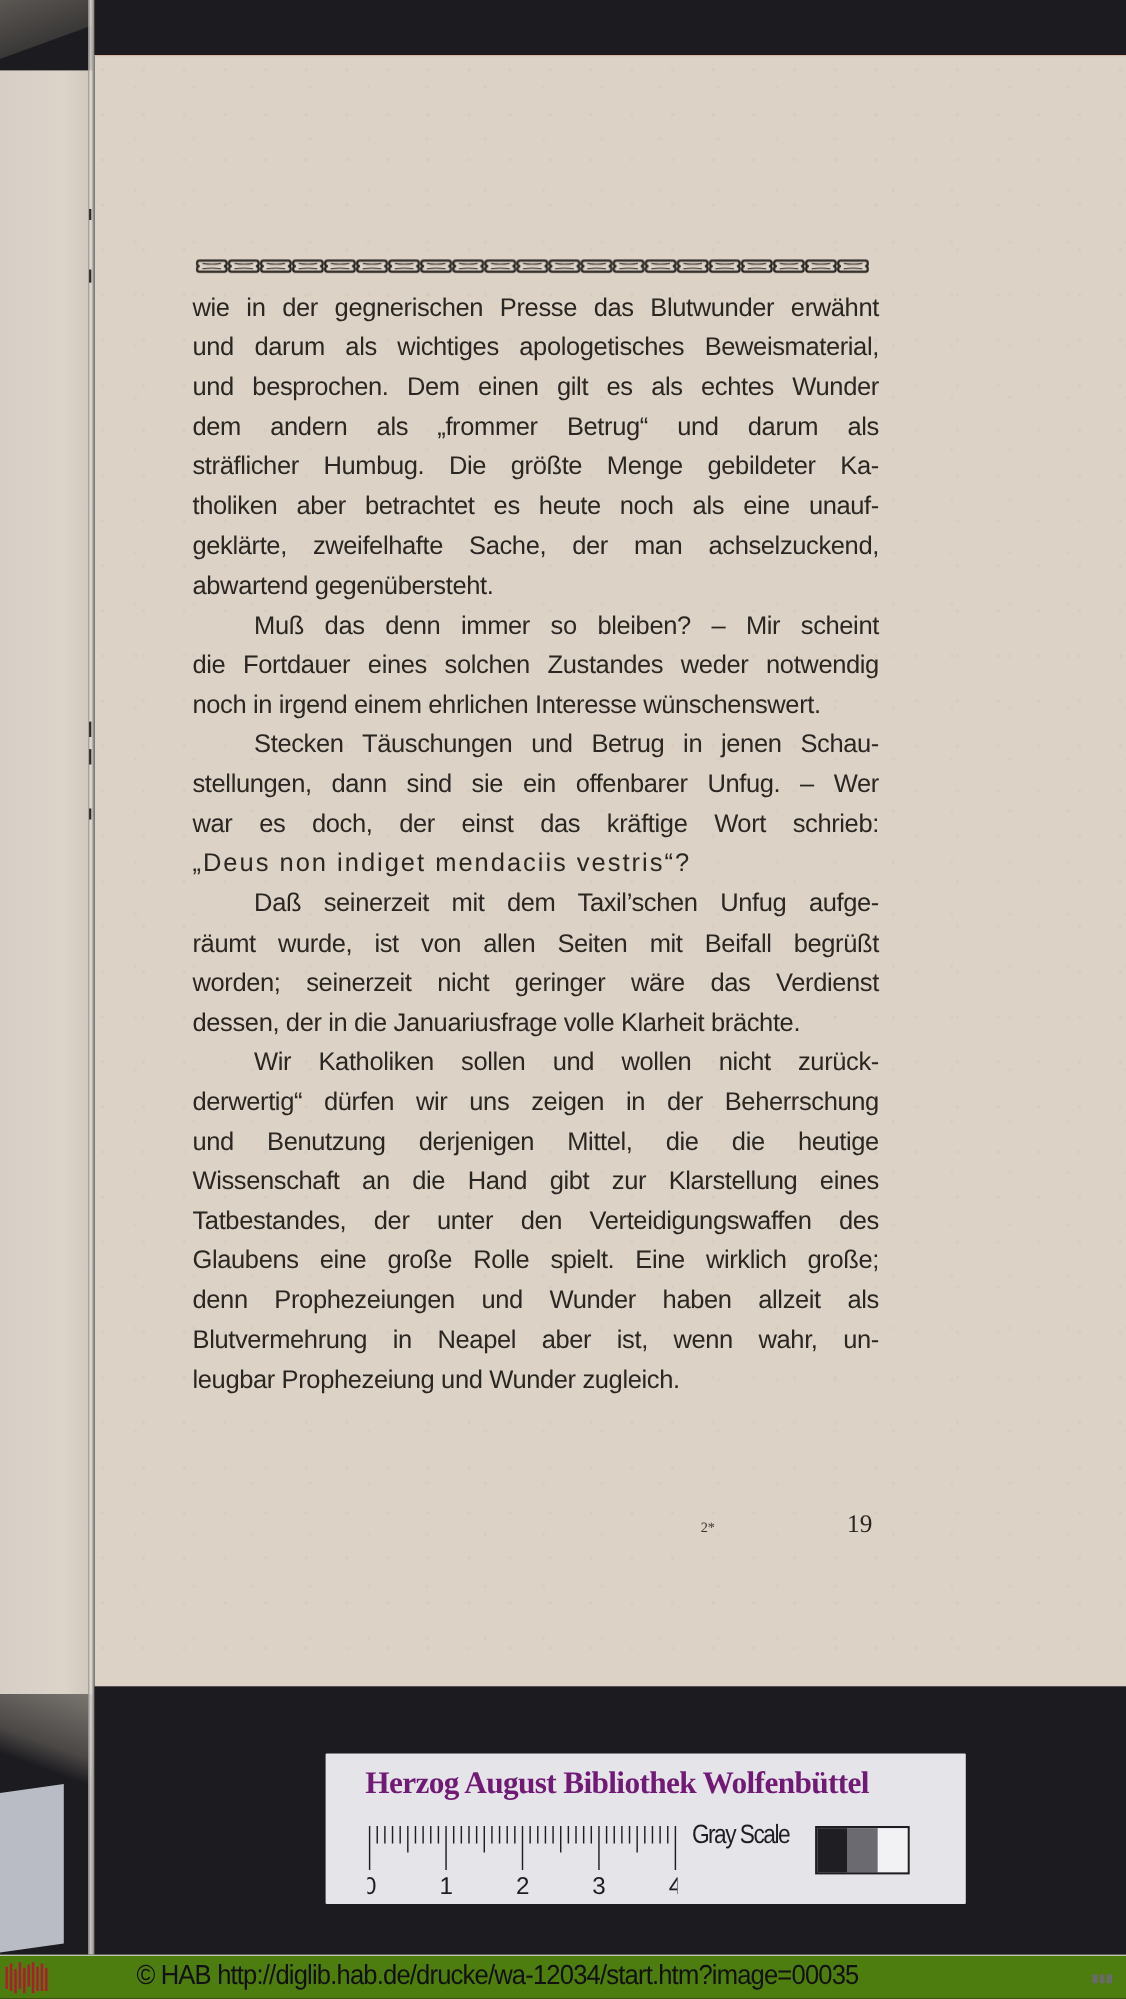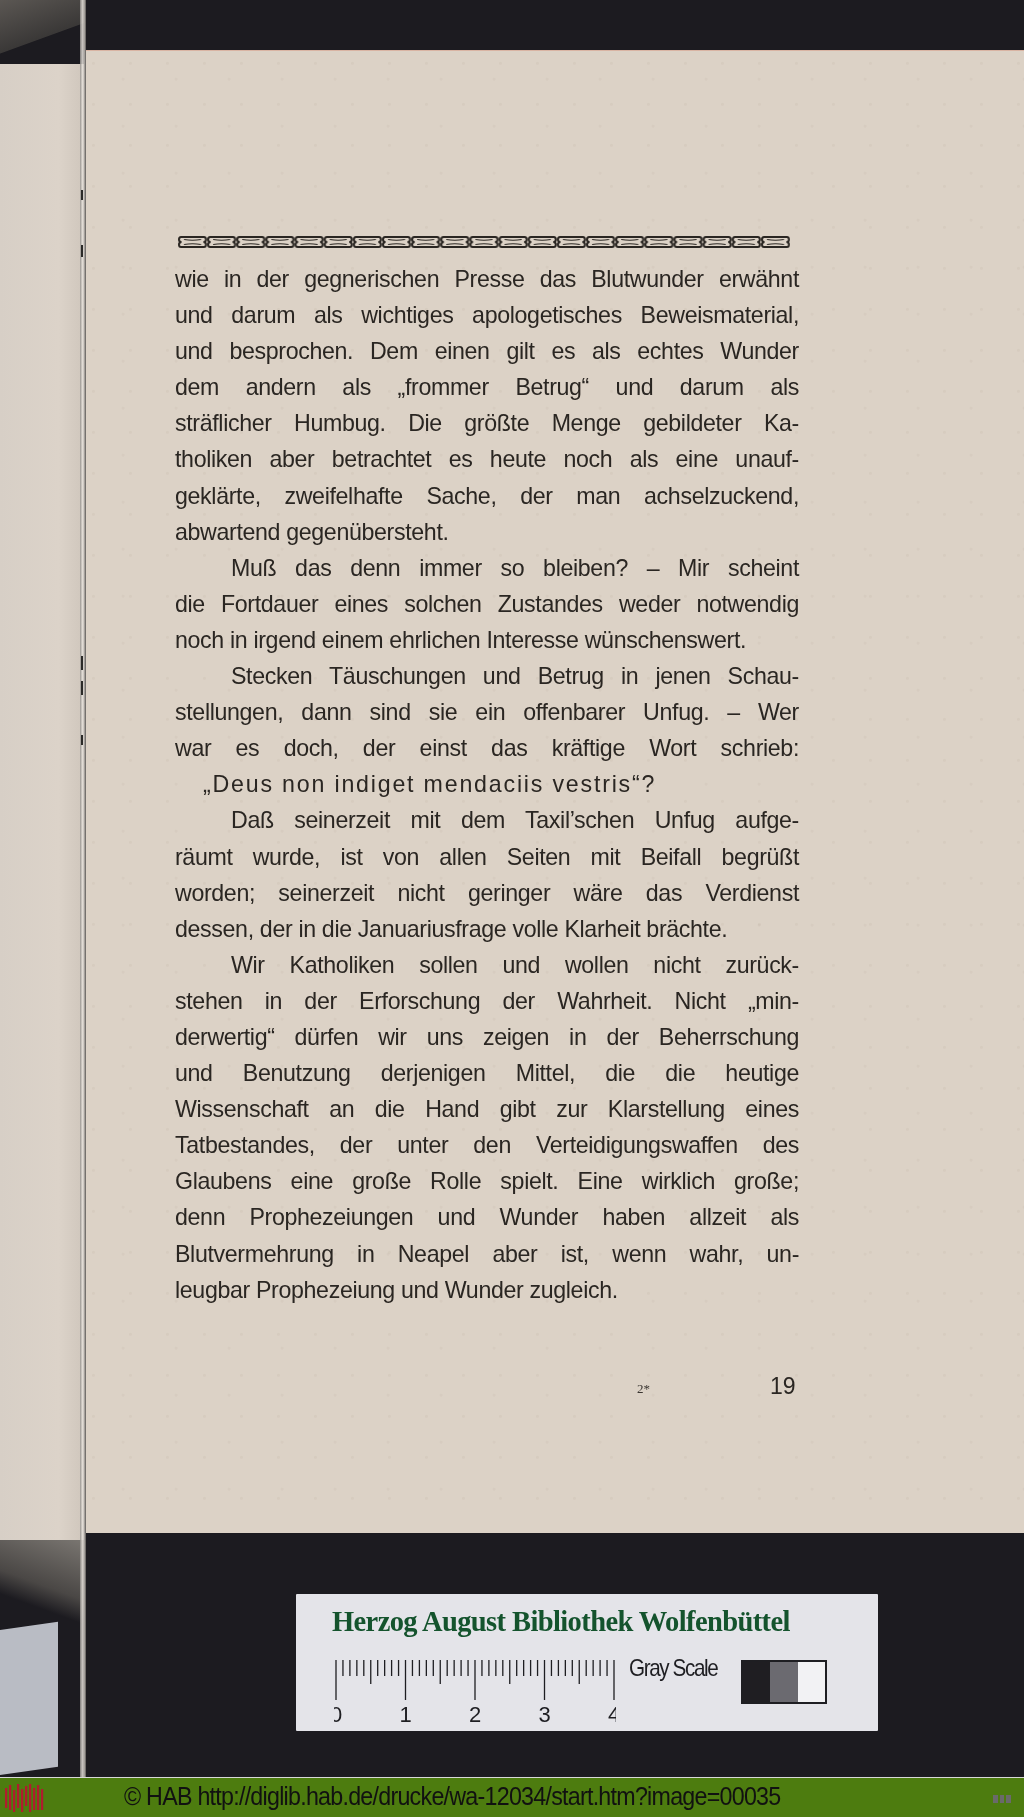--- a/index.html
+++ b/index.html
@@ -32,32 +32,32 @@
 
     .ornament { position: absolute; left: 92px; top: 182px; width: 612px; height: 18px; }
 
     .text-block { position: absolute; left: 89px; top: 210px; width: 624px;
       font-family: "Liberation Sans Narrow", "Liberation Sans", sans-serif;
       font-size: 23.2px; color: #2a2622; line-height: 36.1px; }
     .line { display: block; white-space: nowrap; text-align: justify; text-align-last: justify;
       letter-spacing: -0.35px; transform-origin: left center; }
     .line.last { text-align-last: left; }
     .line.indent { padding-left: 56px; }
-    .line.spaced { letter-spacing: 1.8px; margin-left: 28px; }
+    .line.spaced { letter-spacing: 1.8px; }
 
     .signature { position: absolute; left: 551px; top: 1330px; font-size: 13px; color: #3a3530;
       font-family: "Liberation Serif", serif; }
     .page-number { position: absolute; left: 684px; top: 1322px; font-size: 23px; color: #2a2622;
-      font-family: Liberation Sans, sans-serif; }
+      font-family: Liberation Serif, serif; }
 
     
     .card { position: absolute; left: 296px; top: 1594px; width: 582px; height: 137px;
       background: #e4e4e9; border-radius: 1px; }
     .card-title { position: absolute; left: 36px; top: 12px; font-family: "Liberation Serif", serif;
-      font-weight: bold; font-size: 28.5px; color: #14532d; letter-spacing: -0.6px; white-space: nowrap; }
+      font-weight: bold; font-size: 28.5px; color: #701a75; letter-spacing: -0.6px; white-space: nowrap; }
     .ruler { position: absolute; left: 38px; top: 62px; width: 282px; height: 70px; }
     .scale-label { position: absolute; left: 333px; top: 60px; font-family: "Liberation Sans", sans-serif;
       font-size: 24px; color: #1e1e22; letter-spacing: -1.6px; transform: scaleX(.86); transform-origin: left top; }
     .swatches { position: absolute; left: 445px; top: 66px; width: 86px; height: 44px; display: flex; border: 2px solid #1e1e22; }
     .swatch { flex: 1; height: 100%; }
 
     
     .footer { position: absolute; left: 0; top: 1777px; width: 1024px; height: 40px; background: #4d7c0f;
       border-top: 1px solid #d8d8d8; }
     .hab-logo { position: absolute; left: 2px; top: 4px; width: 46px; height: 32px; }
@@ -106,21 +106,20 @@
         <span class="line last">noch in irgend einem ehrlichen Interesse wünschenswert.</span>
         <span class="line indent">Stecken Täuschungen und Betrug in jenen Schau-</span>
         <span class="line">stellungen, dann sind sie ein offenbarer Unfug. – Wer</span>
         <span class="line">war es doch, der einst das kräftige Wort schrieb:</span>
         <span class="line last spaced">„Deus non indiget mendaciis vestris“?</span>
         <span class="line indent">Daß seinerzeit mit dem Taxil’schen Unfug aufge-</span>
         <span class="line">räumt wurde, ist von allen Seiten mit Beifall begrüßt</span>
         <span class="line">worden; seinerzeit nicht geringer wäre das Verdienst</span>
         <span class="line last">dessen, der in die Januariusfrage volle Klarheit brächte.</span>
         <span class="line indent">Wir Katholiken sollen und wollen nicht zurück-</span>
-        <span class="line">stehen in der Erforschung der Wahrheit. Nicht „min-</span>
         <span class="line">derwertig“ dürfen wir uns zeigen in der Beherrschung</span>
         <span class="line">und Benutzung derjenigen Mittel, die die heutige</span>
         <span class="line">Wissenschaft an die Hand gibt zur Klarstellung eines</span>
         <span class="line">Tatbestandes, der unter den Verteidigungswaffen des</span>
         <span class="line">Glaubens eine große Rolle spielt. Eine wirklich große;</span>
         <span class="line">denn Prophezeiungen und Wunder haben allzeit als</span>
         <span class="line">Blutvermehrung in Neapel aber ist, wenn wahr, un-</span>
         <span class="line last">leugbar Prophezeiung und Wunder zugleich.</span>
       </div>
 

